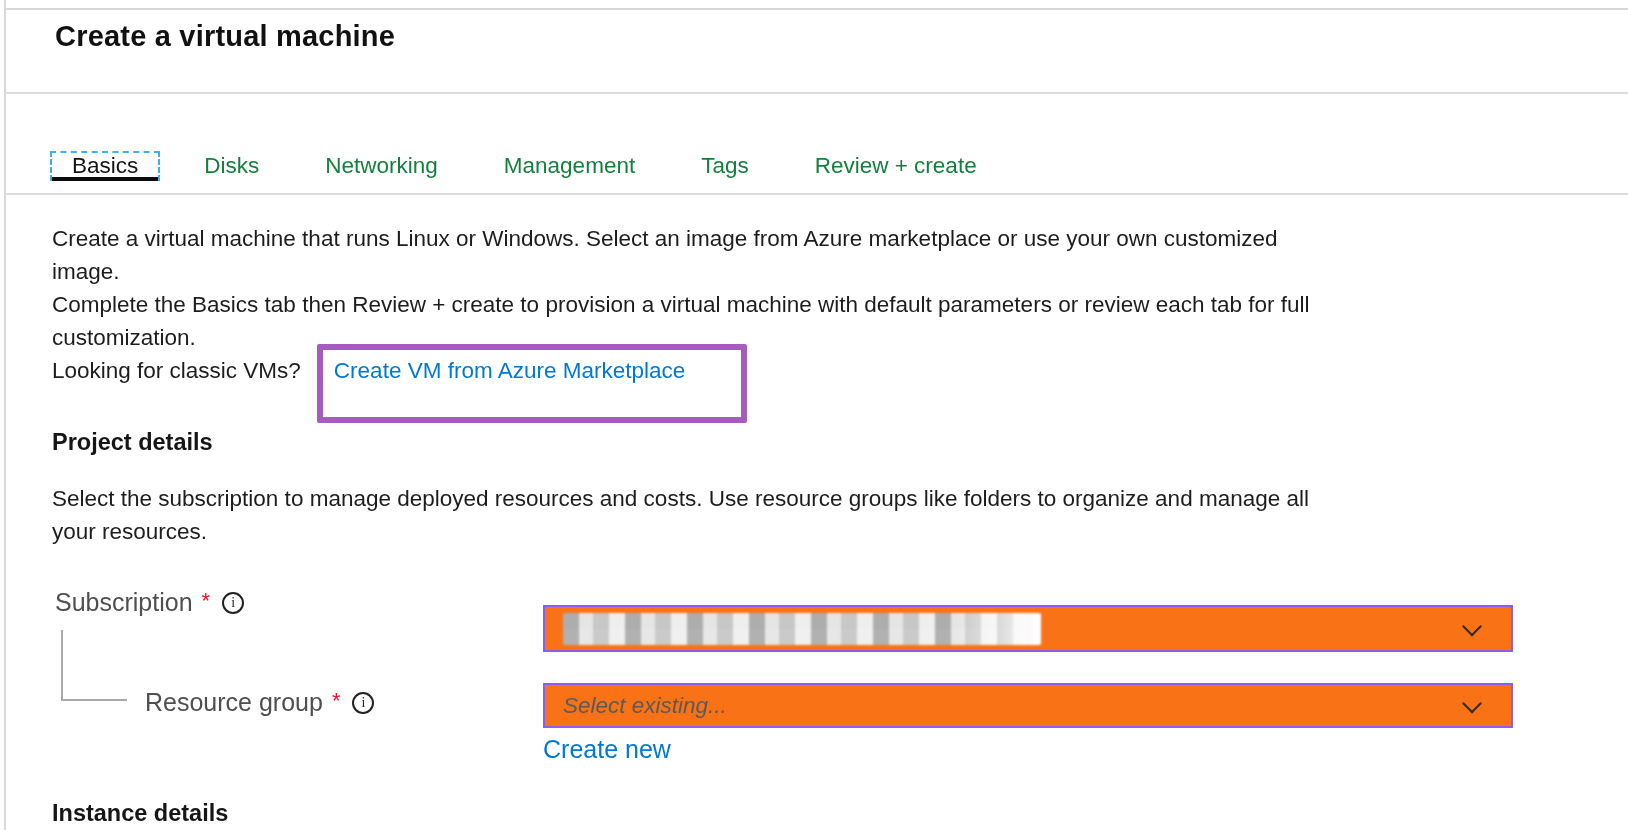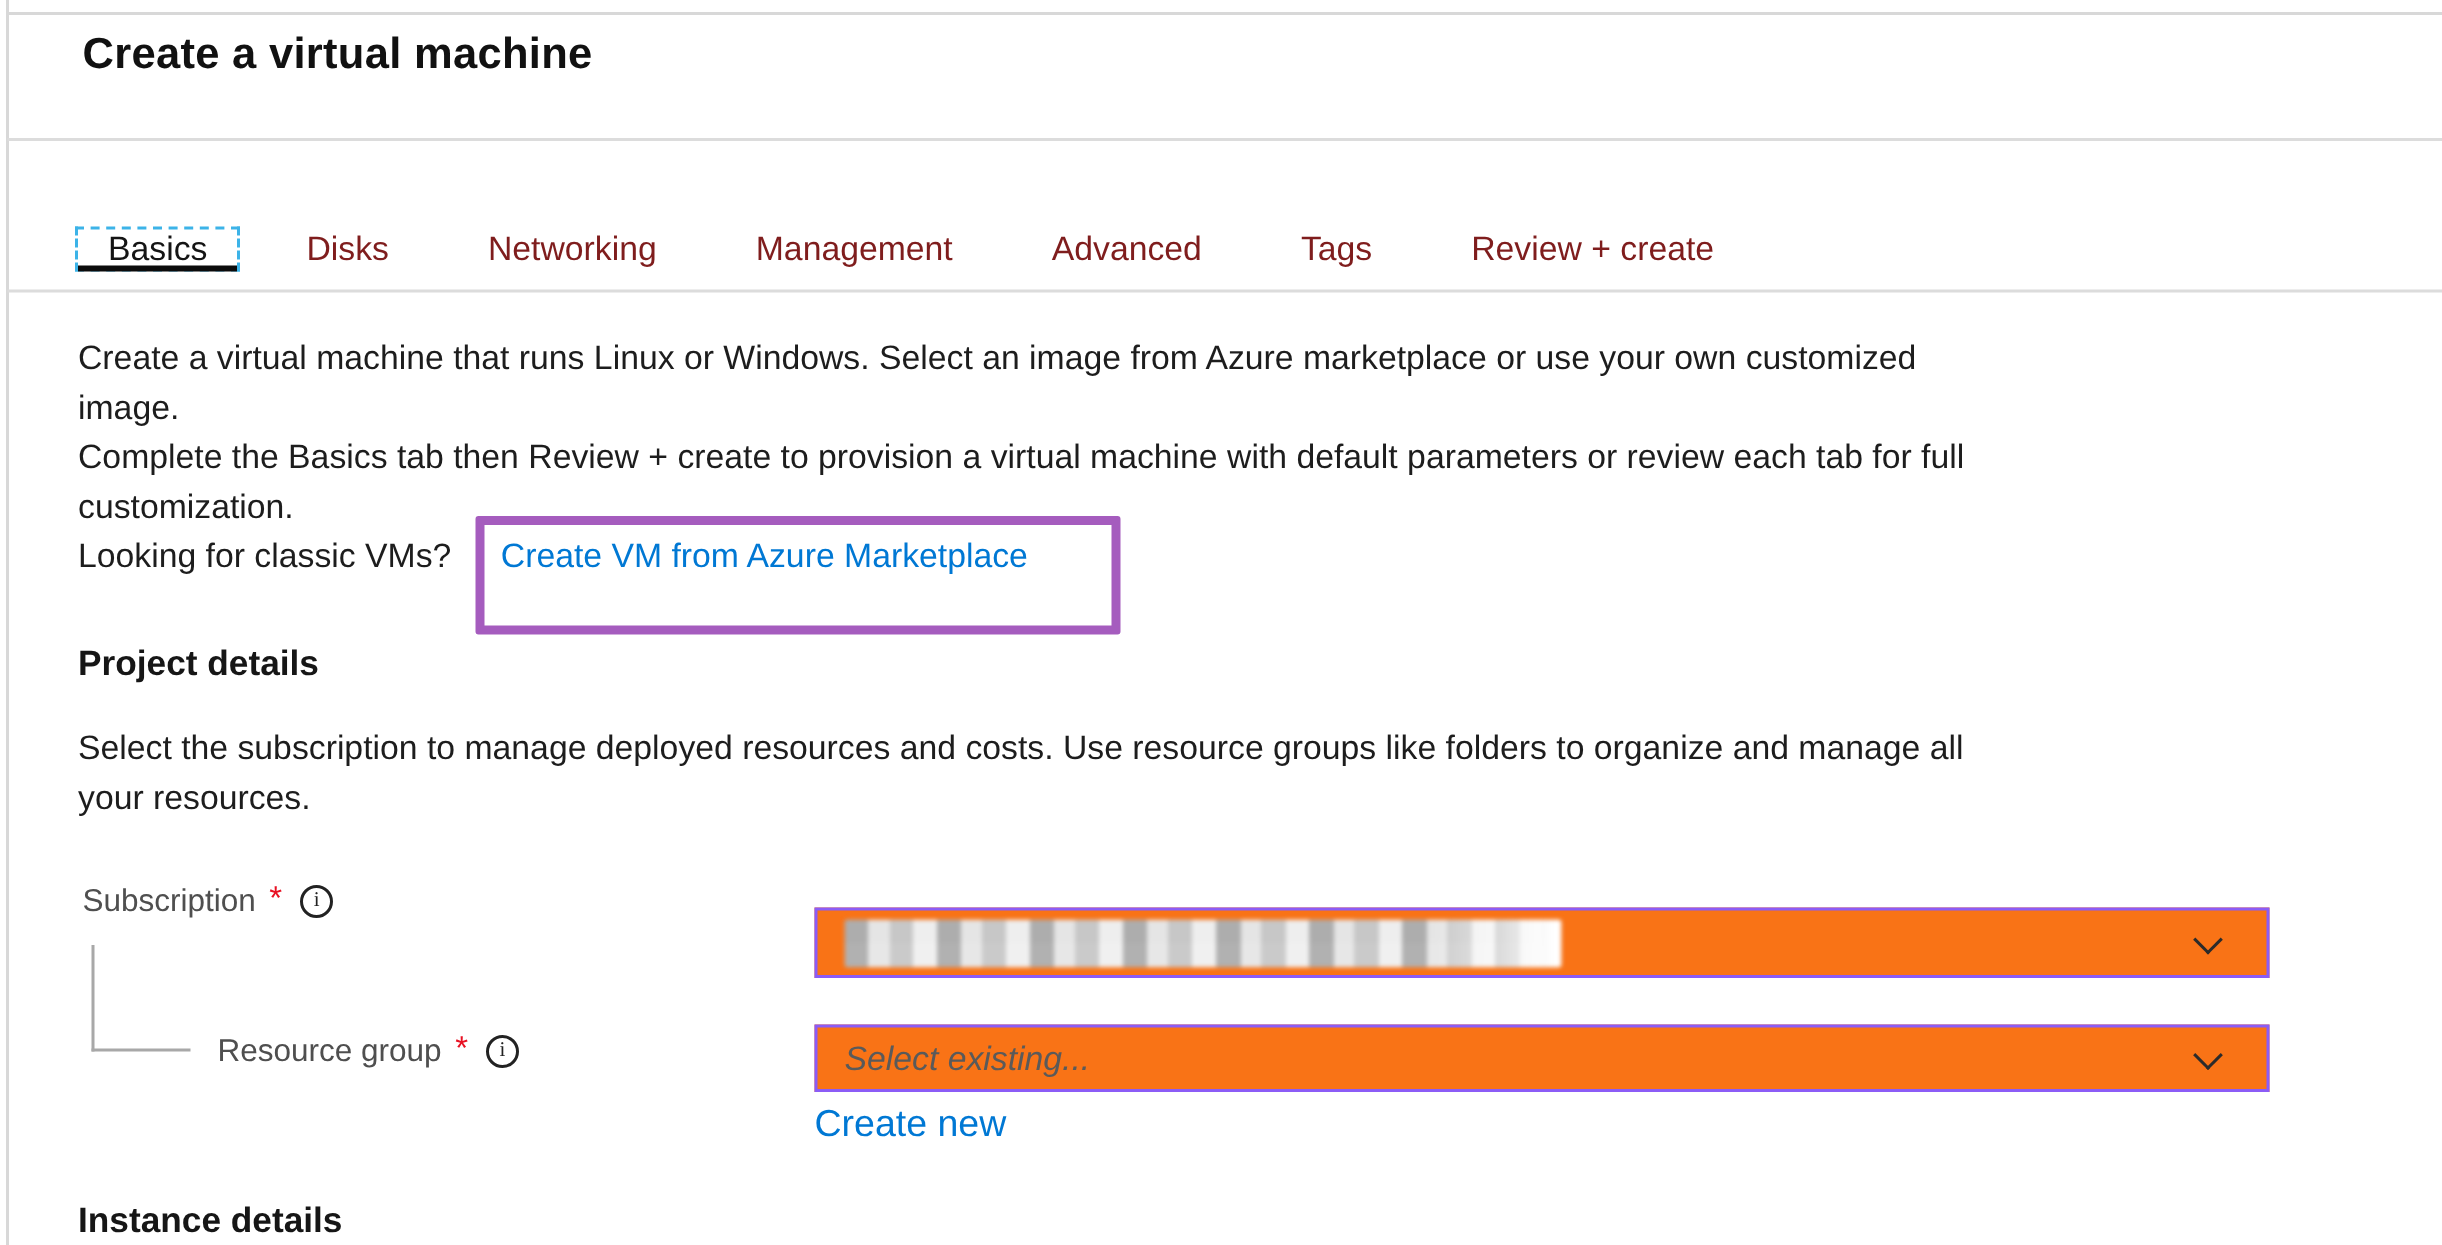--- a/index.html
+++ b/index.html
@@ -29,21 +29,21 @@
   .tabs-divider   { top: 193px; }
 
   
   .tabs {
     position: absolute; left: 50px; top: 138px; height: 55px;
     display: flex; align-items: center; z-index: 2;
   }
   .tab {
     display: flex; align-items: center;
     padding: 0 20px; margin-right: 26px;
-    font-size: 22.5px; color: #7f1d1d; cursor: pointer; white-space: nowrap;
+    font-size: 22.5px; color: #15803d; cursor: pointer; white-space: nowrap;
   }
   .tab.active {
     color: #141414;
     border: 2px dashed #3cb3e8;
     position: relative; margin-right: 24px;
   }
   .tab.active::after {
     content: ""; position: absolute; left: 0; right: 0; bottom: -2px;
     height: 4px; background: #0b0b0b;
   }
@@ -63,21 +63,21 @@
   .section-heading { position: absolute; left: 52px; font-size: 23.5px; font-weight: 700; color: #161616; }
   .project-heading  { top: 429px; }
   .instance-heading { top: 800px; }
 
   .section-desc { position: absolute; left: 52px; top: 482px; }
 
   
   .field-label { position: absolute; display: flex; align-items: center; }
   .sub-label { left: 55px; top: 588px; }
   .rg-label  { left: 145px; top: 688px; }
-  .label-text { font-size: 21px; color: #4f4f4f; }
+  .label-text { font-size: 25px; color: #4f4f4f; }
   .required { color: #e81123; font-size: 22px; margin-left: 9px; position: relative; top: -2px; }
   .info-icon {
     width: 22px; height: 22px; margin-left: 12px;
     border: 2px solid #222222; border-radius: 50%;
     display: inline-flex; align-items: center; justify-content: center;
     font-size: 14px; color: #222222; cursor: pointer;
     font-family: "Liberation Serif", serif;
   }
 
   
@@ -128,21 +128,20 @@
   <div class="edge-top"></div>
 
   <h1 class="page-title">Create a virtual machine</h1>
   <div class="divider header-divider"></div>
 
   <nav class="tabs">
     <div class="tab active">Basics</div>
     <div class="tab">Disks</div>
     <div class="tab">Networking</div>
     <div class="tab">Management</div>
-    <div class="tab">Advanced</div>
     <div class="tab">Tags</div>
     <div class="tab">Review + create</div>
   </nav>
   <div class="divider tabs-divider"></div>
 
   <div class="intro">
     <div class="text-line">Create a virtual machine that runs Linux or Windows. Select an image from Azure marketplace or use your own customized</div>
     <div class="text-line">image.</div>
     <div class="text-line">Complete the Basics tab then Review + create to provision a virtual machine with default parameters or review each tab for full</div>
     <div class="text-line">customization.</div>

